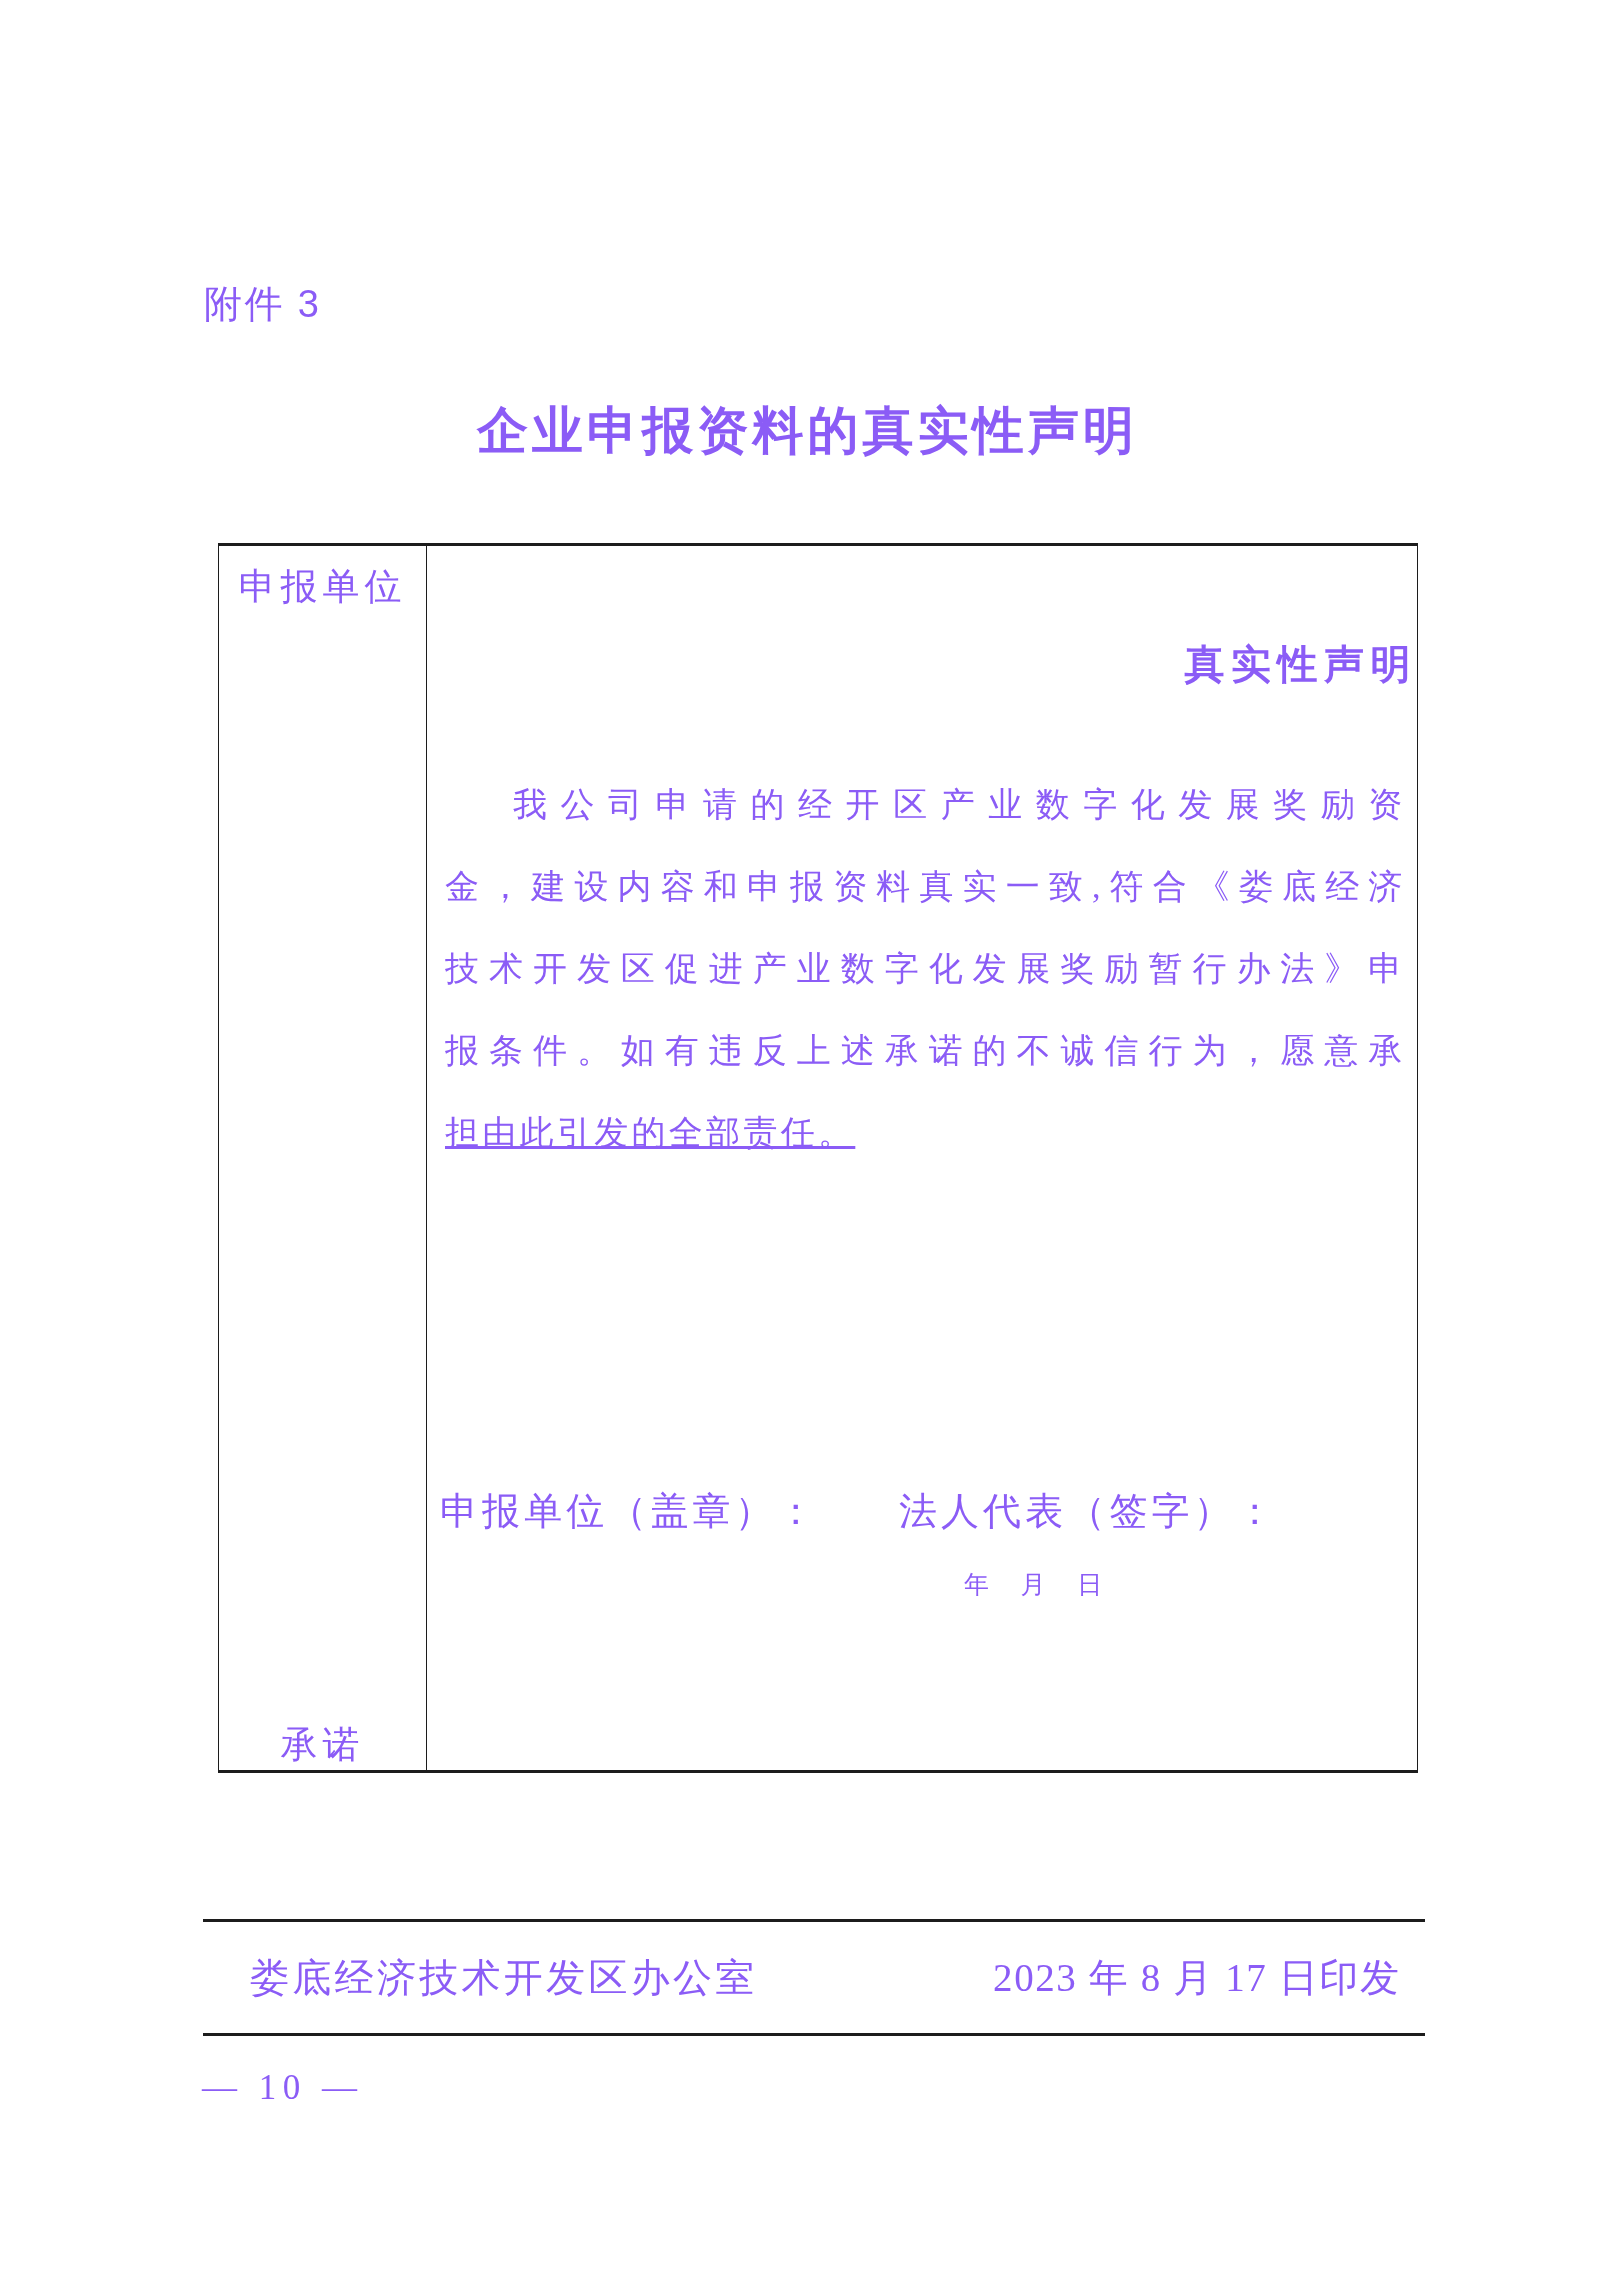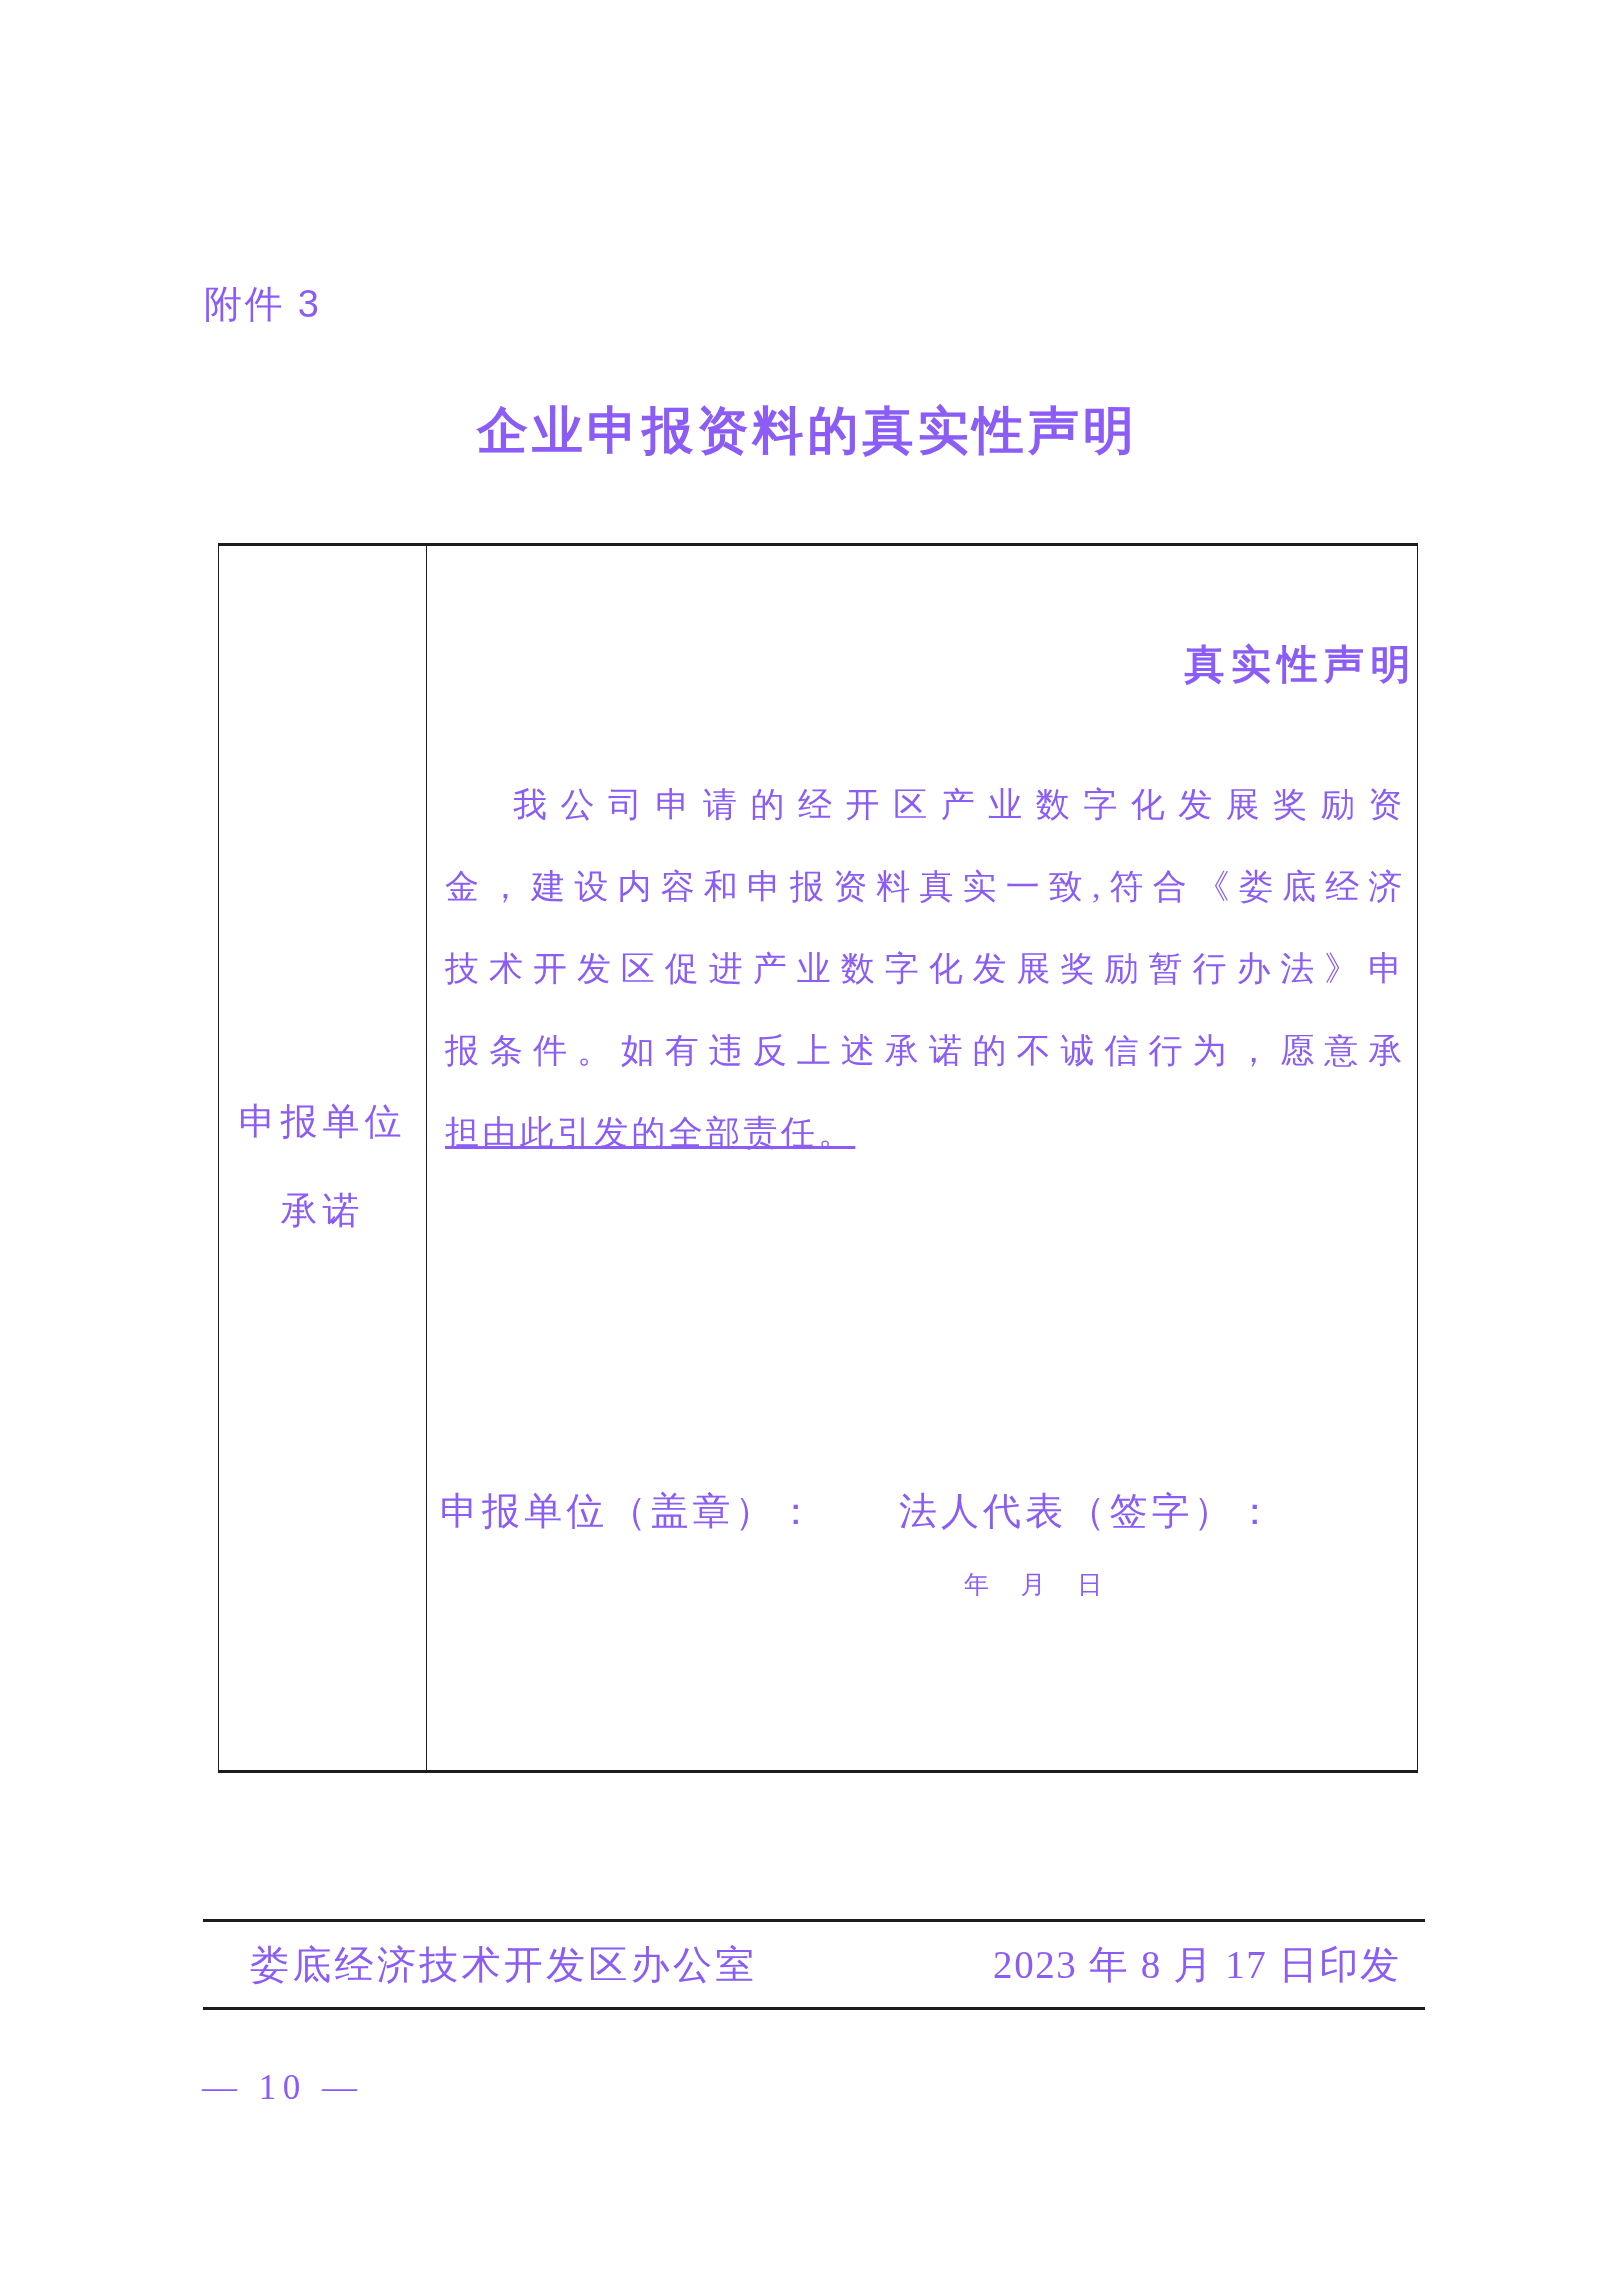--- a/index.html
+++ b/index.html
@@ -46,21 +46,21 @@
     display: flex;
   }
 
   .label-cell {
     width: 208px;
     box-sizing: border-box;
     border-right: 1.6px solid #1c1c1c;
     display: flex;
     flex-direction: column;
     align-items: center;
-    justify-content: center;
+    justify-content: space-between;
     gap: 39px;
     font-size: 37px;
     letter-spacing: 4.9px;
     padding-top: 16.3px;
   }
 
   .content-cell {
     flex: 1;
     position: relative;
   }
@@ -113,21 +113,21 @@
     letter-spacing: 3.3px;
     word-spacing: 14.7px;
     white-space: nowrap;
   }
 
   .footer-colophon {
     position: absolute;
     left: 203px;
     top: 1919px;
     width: 1222px;
-    height: 91px;
+    height: 117px;
     box-sizing: border-box;
     border-top: 3.3px solid #1c1c1c;
     border-bottom: 3.3px solid #1c1c1c;
     display: flex;
     align-items: center;
     justify-content: space-between;
     padding: 0 24.5px 0 47px;
     font-size: 39px;
   }
   .footer-issuer { letter-spacing: 3.3px; white-space: nowrap; }

